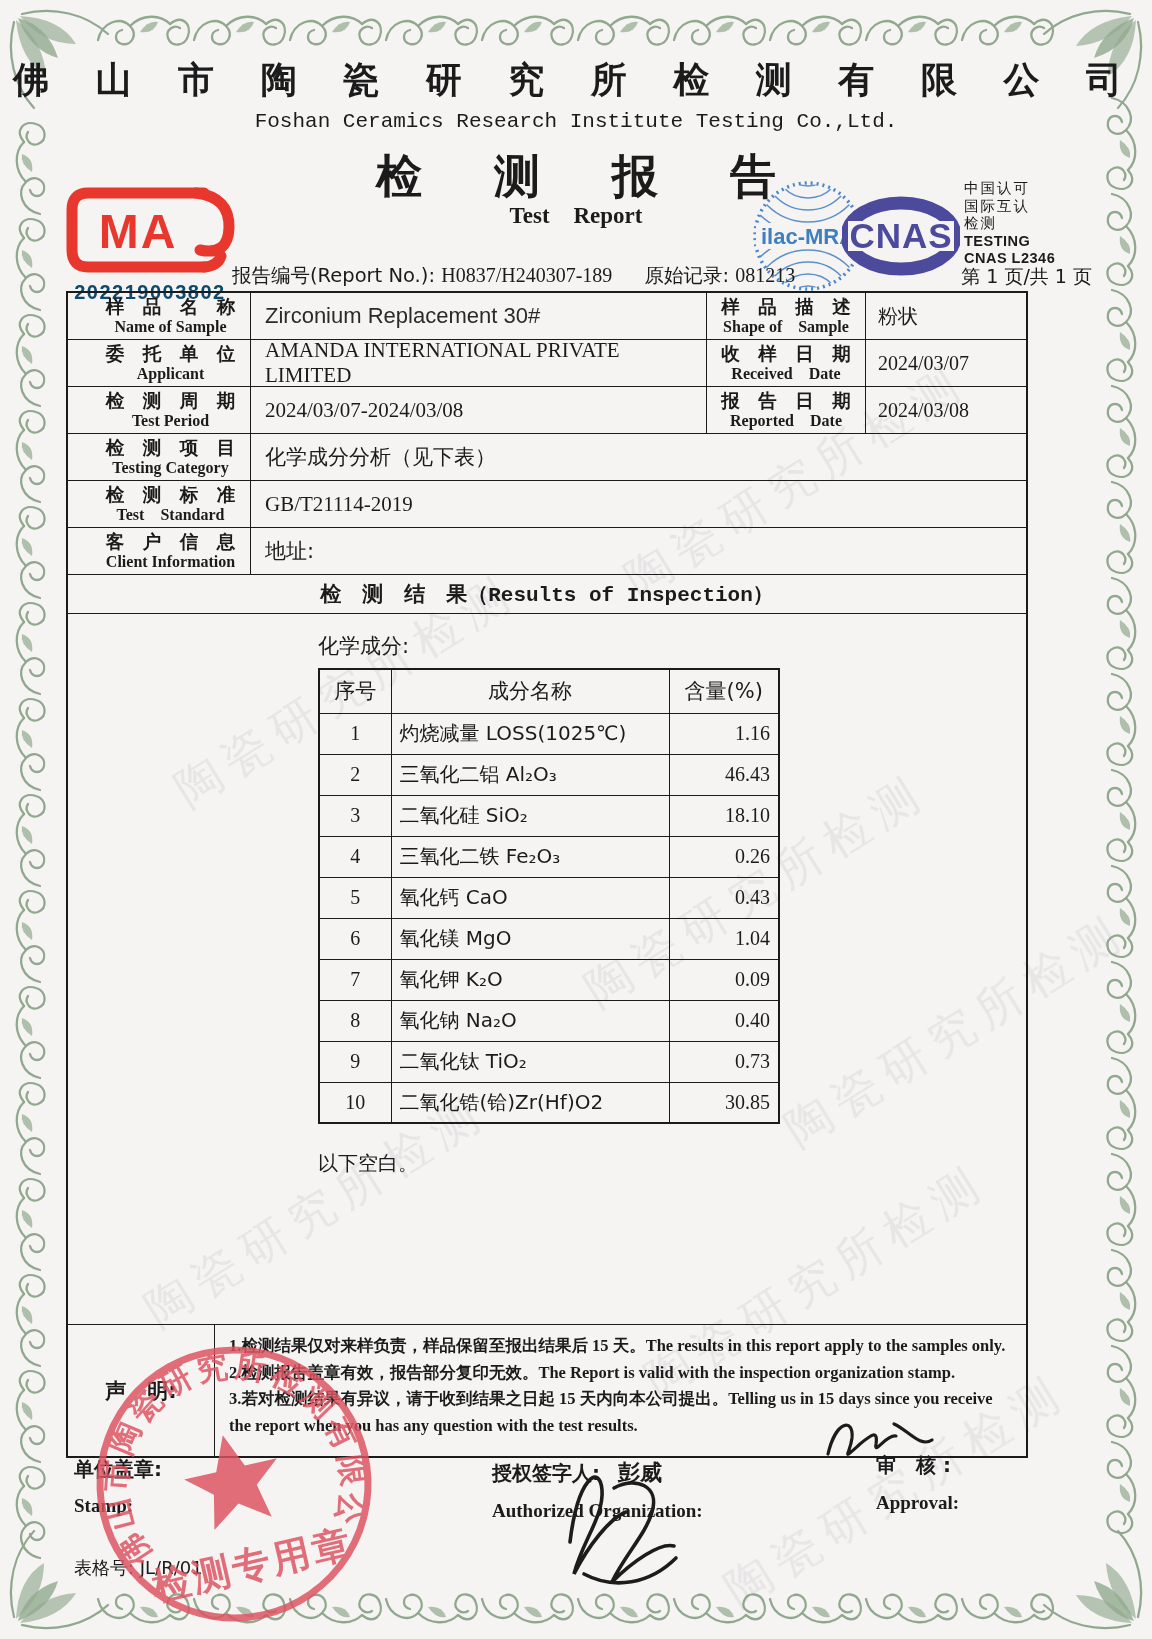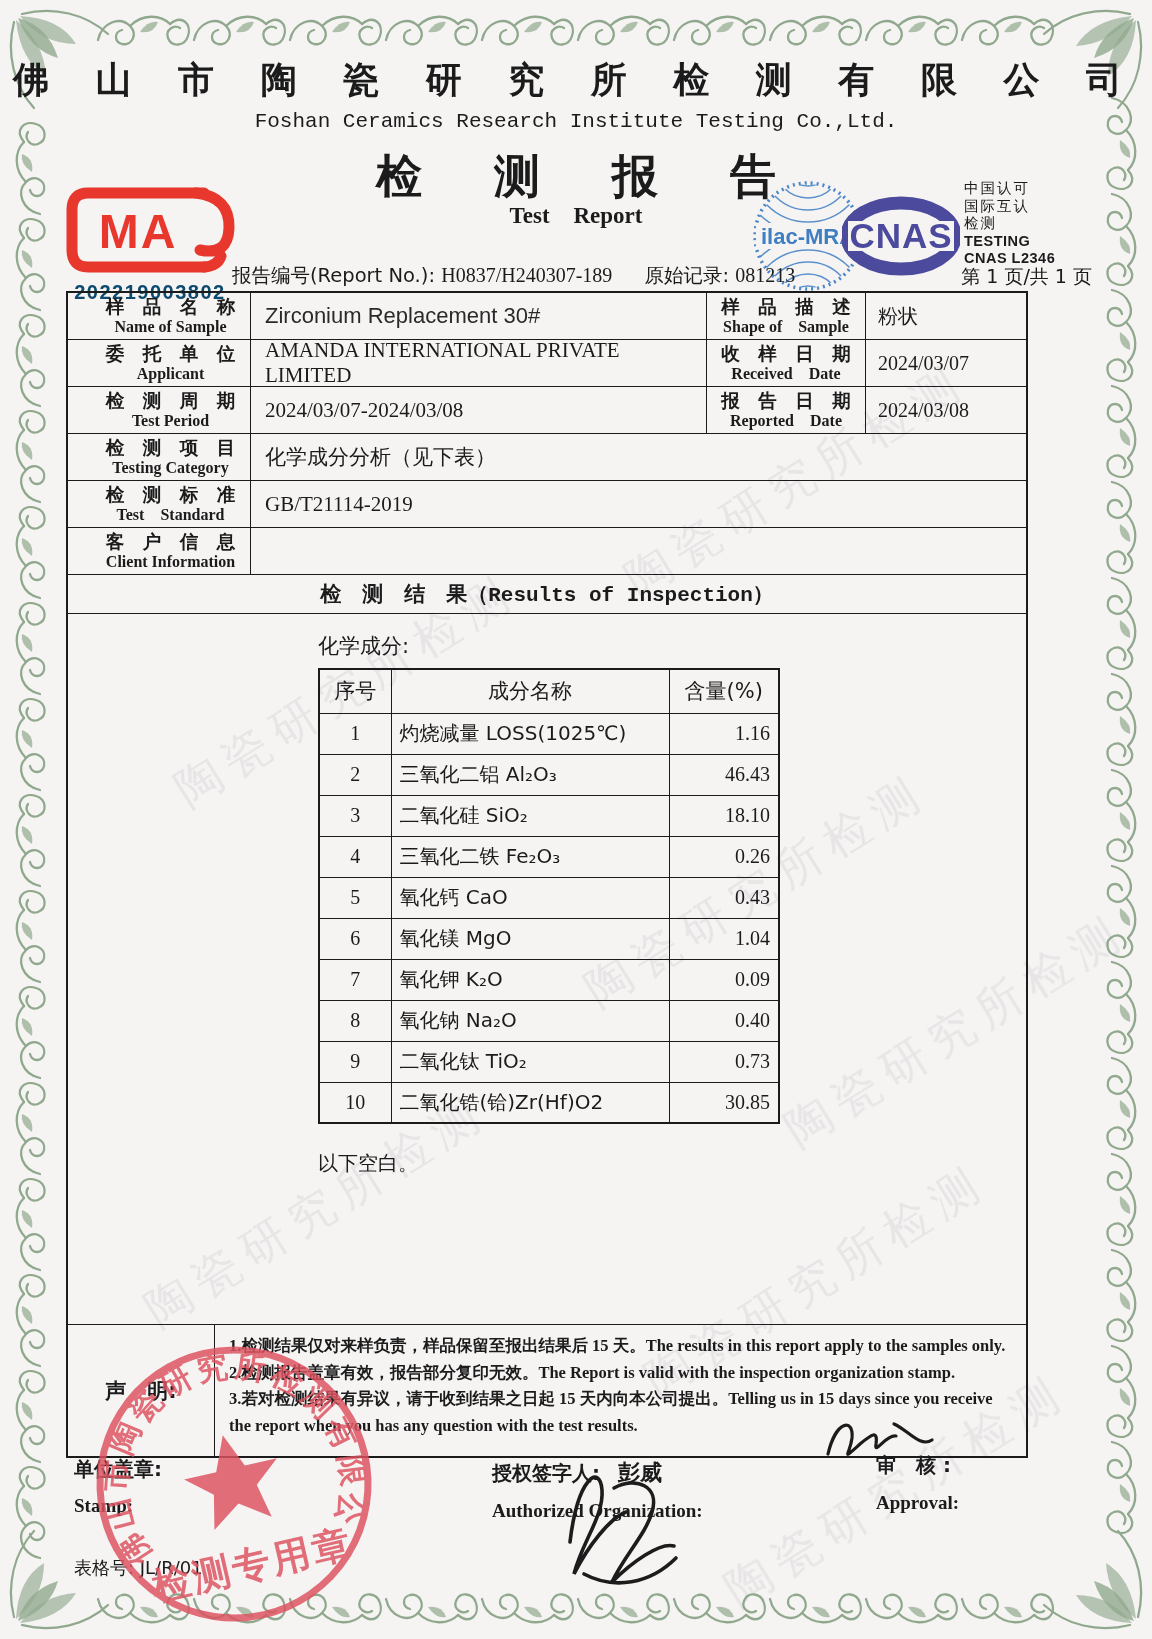--- a/index.html
+++ b/index.html
@@ -308,20 +308,21 @@
         <div class="en">Test　Standard</div>
       </div>
       <div class="cell val">GB/T21114-2019</div>
     </div>
 
     <div class="irow">
       <div class="cell lab">
         <div class="zh">客　户　信　息</div>
         <div class="en">Client Information</div>
       </div>
+      <div class="cell val" style="font-family:'DejaVu Sans',sans-serif;">地址:</div>
     </div>
 
     <div class="headrow">检　测　结　果（Results of Inspection）</div>
 
     <div class="results-area">
       <div class="section-label">化学成分:</div>
 
       <table class="res-table">
         <tbody>
         <tr>

